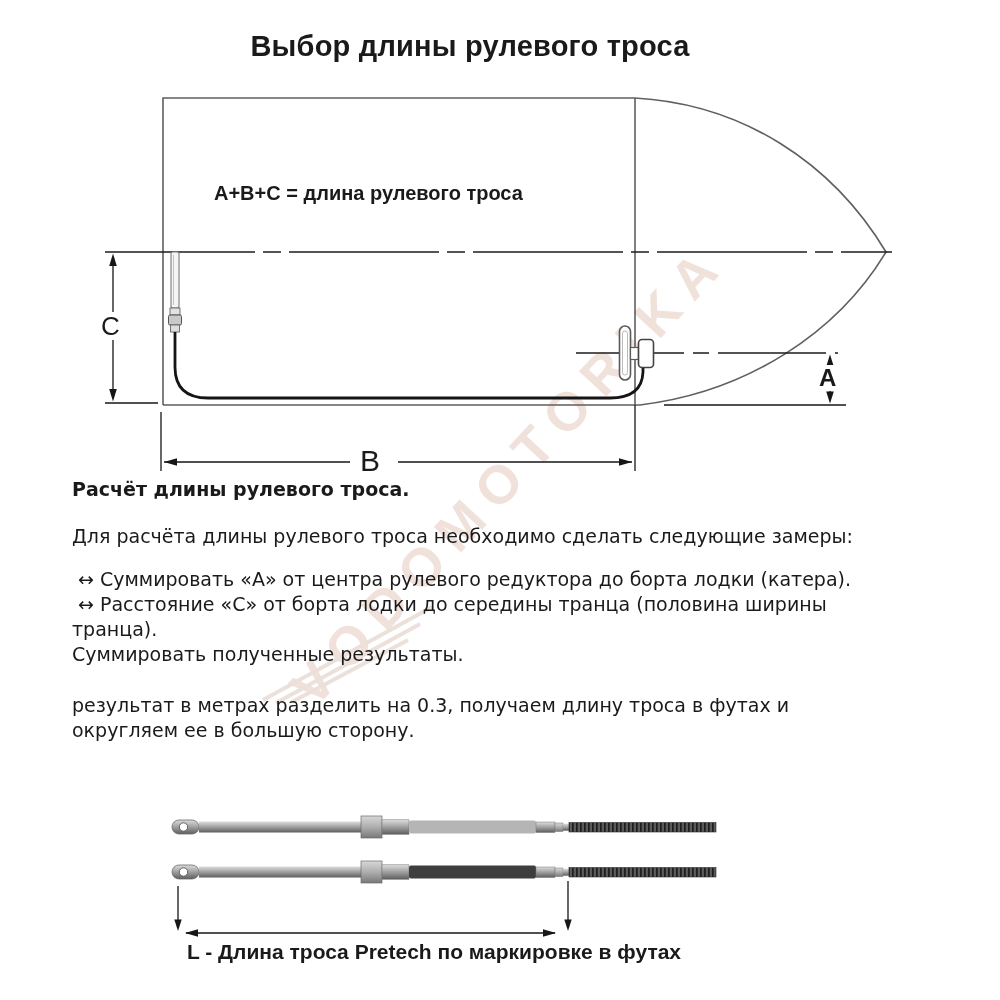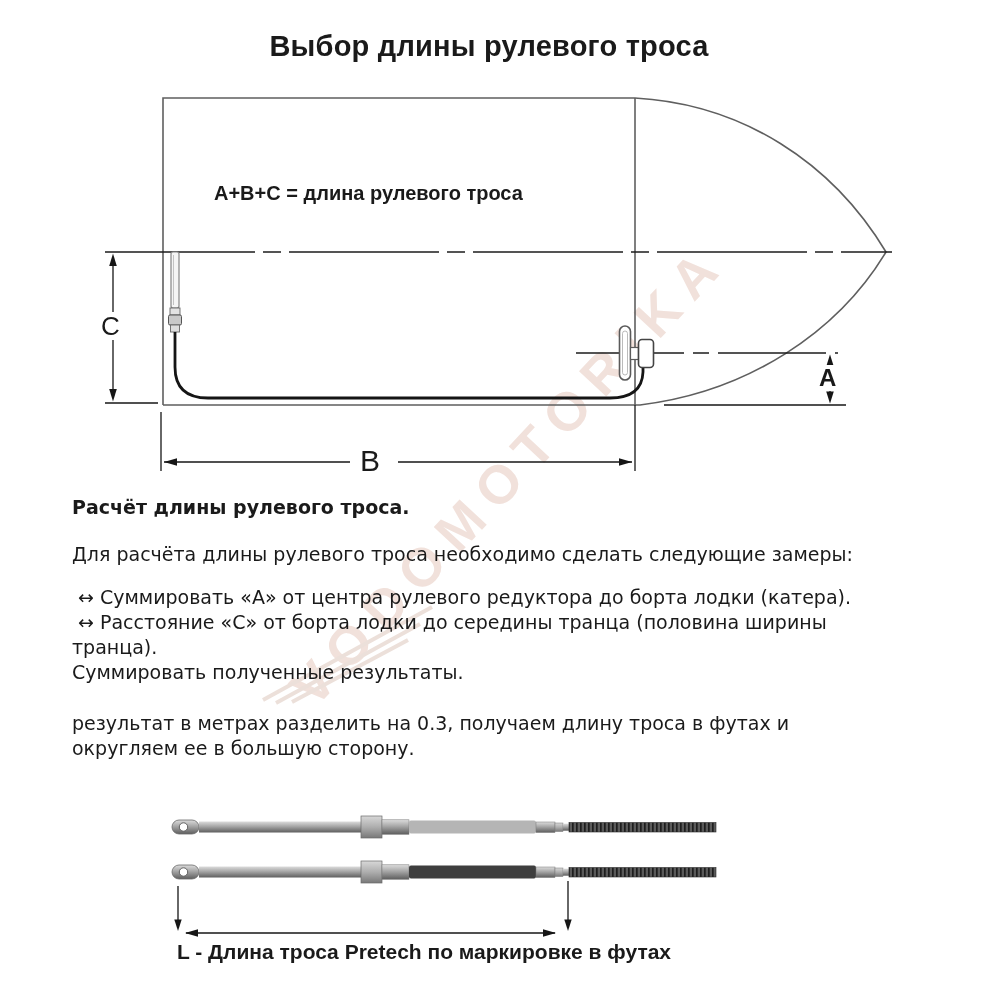--- a/index.html
+++ b/index.html
@@ -1,35 +1,35 @@
 <!DOCTYPE html>
 <html lang="ru"><head>
 <meta charset="utf-8">
 <style>
   html,body{margin:0;padding:0;background:#fff;}
   #page{position:relative;width:1000px;height:1000px;background:#fff;overflow:hidden;
         font-family:"DejaVu Sans","Liberation Sans",sans-serif;color:#1a1a1a;}
   .abs{position:absolute;}
   .arial{font-family:"Liberation Sans","DejaVu Sans",sans-serif;}
-  #title{top:30px;left:0;width:940px;text-align:center;font-size:29px;font-weight:700;letter-spacing:.2px;margin-left:19px;}
+  #title{top:30px;left:0;width:940px;text-align:center;font-size:29px;font-weight:700;letter-spacing:.2px;}
   #formula{top:182px;left:214px;font-size:20px;font-weight:700;}
   .dimlabel{background:#fff;line-height:1;padding:1px 2px;}
   #dim-c{top:312px;left:99px;font-size:26px;}
   #dim-b{top:445px;left:358px;font-size:30px;}
   #dim-a{top:365px;left:817px;font-size:24px;font-weight:700;}
   #watermark{top:443px;left:183px;width:650px;text-align:center;
      font-size:54px;font-weight:700;letter-spacing:13px;color:#f1e1db;
      transform:rotate(-47deg);transform-origin:center;white-space:nowrap;}
-  #textcol{top:495px;left:72px;width:880px;font-size:19px;line-height:25px;}
+  #textcol{top:477px;left:72px;width:880px;font-size:19px;line-height:25px;}
   #heading{font-weight:700;margin:0 0 22px 0;}
   #intro{margin:0 0 18px 0;}
   .bullet-line{padding-left:6px;}
   .plain-line{padding-left:0;}
   #feetnote{margin-top:26px;}
-  #l-label{top:940px;left:177px;font-size:21px;font-weight:700;}
+  #l-label{top:940px;left:187px;font-size:21px;font-weight:700;}
   svg{position:absolute;top:0;left:0;}
 </style>
 </head>
 <body>
 <div id="page">
 
   <div id="watermark" class="abs arial">VODOMOTORIKA</div>
 
   <svg width="1000" height="1000" viewBox="0 0 1000 1000">
     <defs>

